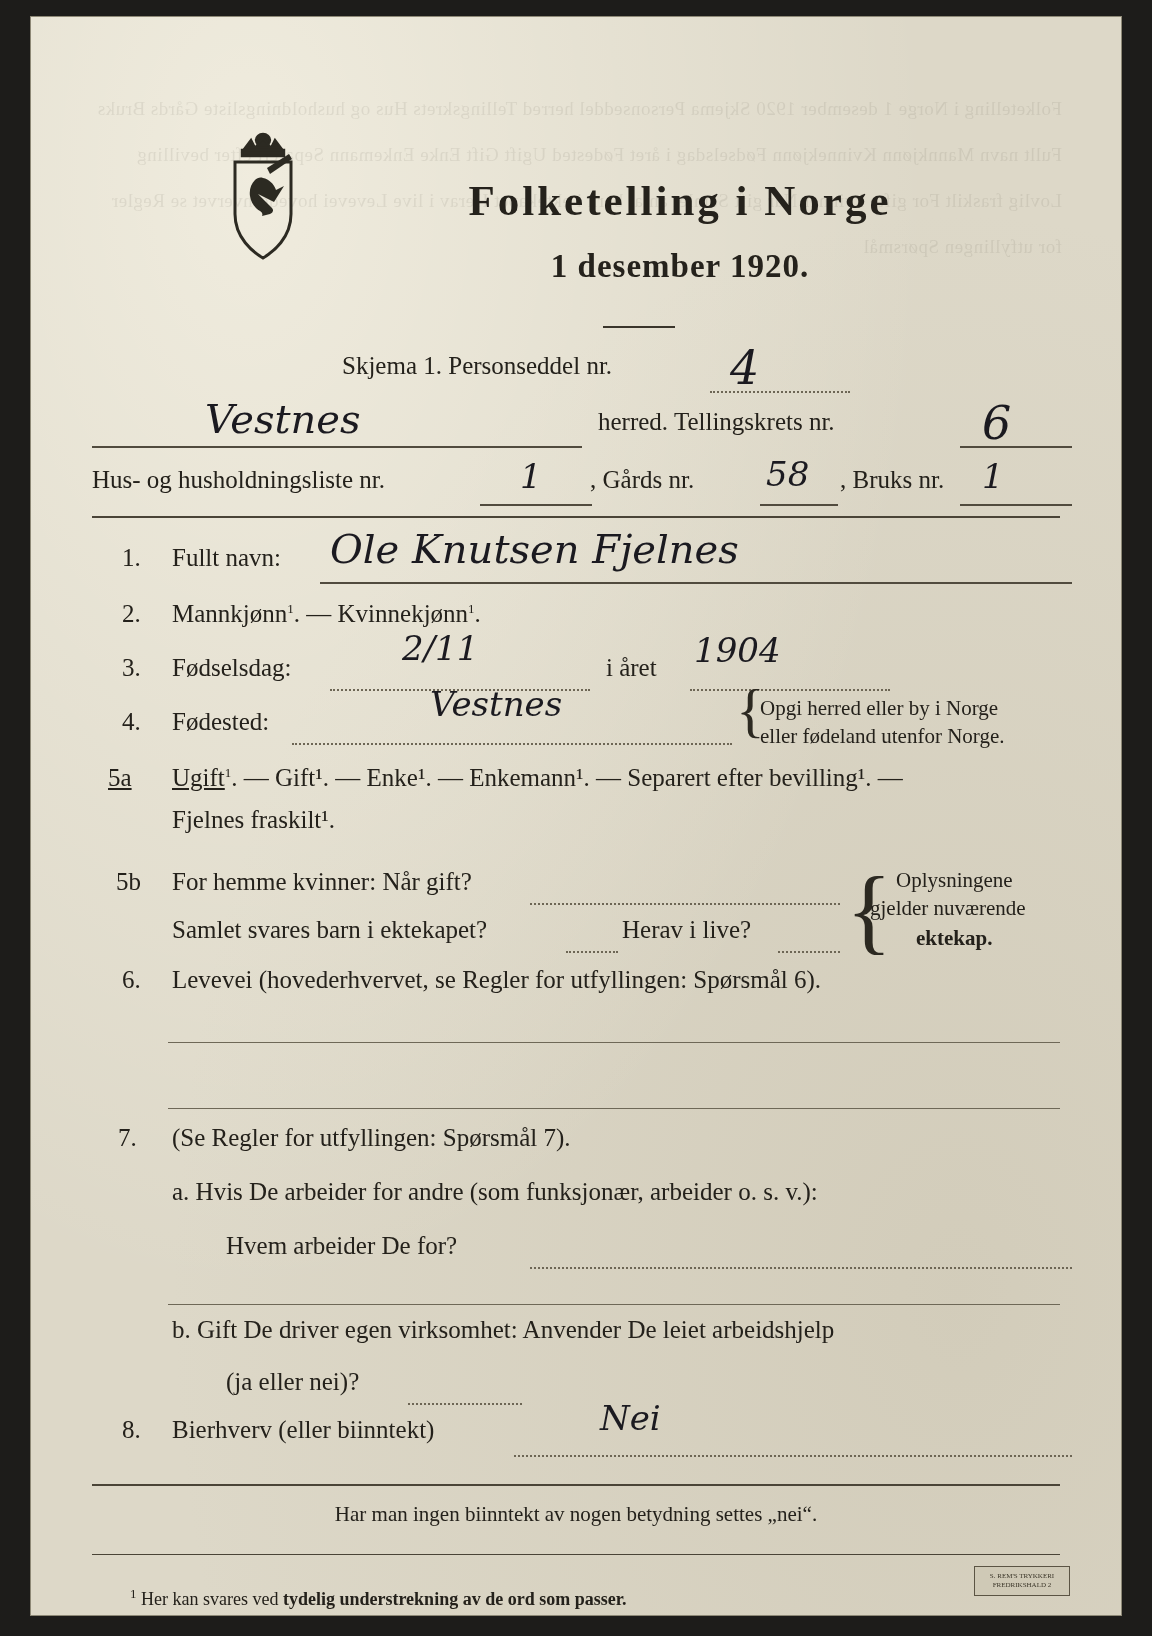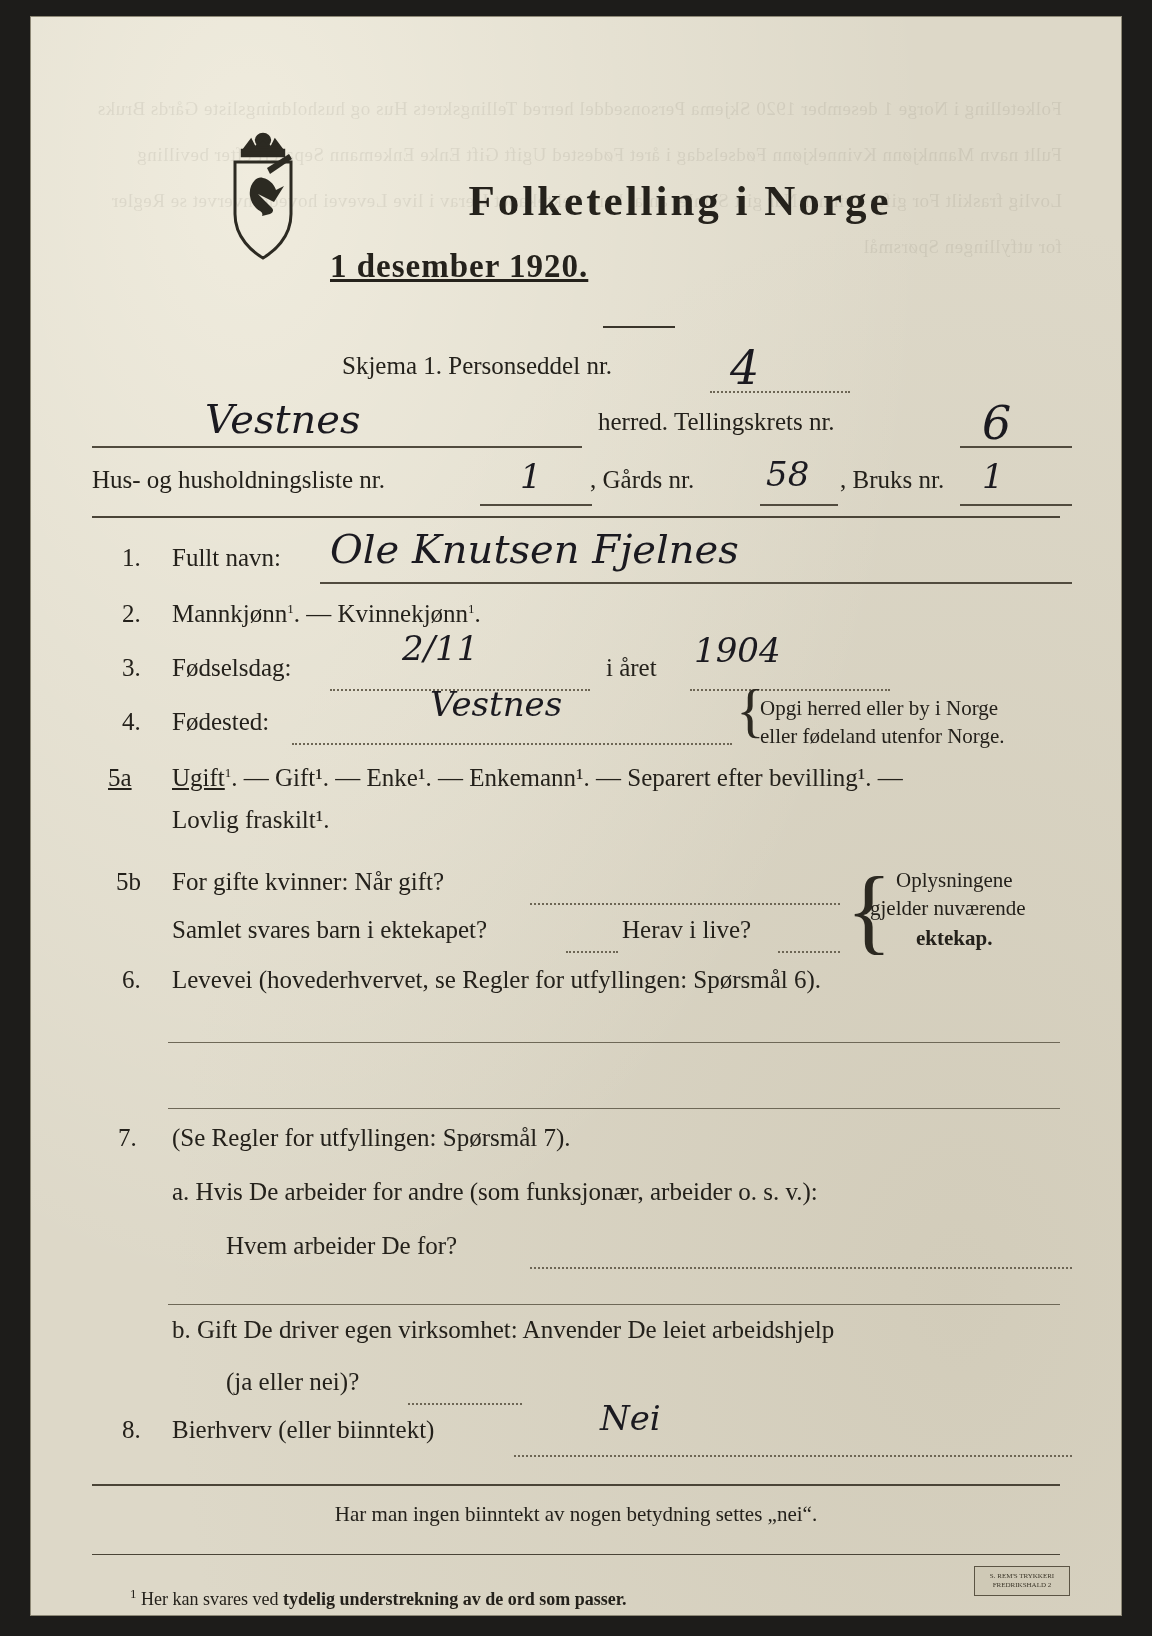--- a/index.html
+++ b/index.html
@@ -68,25 +68,25 @@
     font-size: 43px;
     letter-spacing: 3px;
     font-weight: 700;
     color: #25221c;
   }
   .title-sub {
     position: absolute;
     left: 300px;
     top: 232px;
     width: 700px;
+    text-align: center;
     font-size: 33px;
     font-weight: 700;
     letter-spacing: 1px;
     color: #25221c;
-    text-decoration: underline;
   }
   .rule-short {
     position: absolute;
     left: 573px;
     top: 310px;
     width: 72px;
     height: 2px;
     background: #3a352b;
   }
   
@@ -247,24 +247,24 @@
     <div class="lbl" style="left:92px; top:692px;">4.</div>
     <div class="lbl" style="left:142px; top:692px;">Fødested:</div>
     <div class="dots" style="left:262px; top:726px; width:440px;"></div>
     <div class="hand h-med" style="left:400px; top:668px;">Vestnes</div>
     <div class="brace" style="left:706px; top:664px;">{</div>
     <div class="lbl sm" style="left:730px; top:680px;">Opgi herred eller by i Norge</div>
     <div class="lbl sm" style="left:730px; top:708px;">eller fødeland utenfor Norge.</div>
 
     <div class="lbl" style="left:78px; top:748px;text-decoration:underline;">5a</div>
     <div class="lbl" style="left:142px; top:748px;"><span class="underline">Ugift</span><span class="sup">1</span><span>.  —  Gift¹.  —  Enke¹.  —  Enkemann¹.  —  Separert efter bevilling¹.  —</span></div>
-    <div class="lbl" style="left:142px; top:790px;">Lovlig fraskilt¹.</div>
+    <div class="lbl" style="left:142px; top:790px;">Fjelnes fraskilt¹.</div>
 
     <div class="lbl" style="left:86px; top:852px;">5b</div>
-    <div class="lbl" style="left:142px; top:852px;">For gifte kvinner:  Når gift?</div>
+    <div class="lbl" style="left:142px; top:852px;">For hemme kvinner:  Når gift?</div>
     <div class="dots" style="left:500px; top:886px; width:310px;"></div>
     <div class="lbl" style="left:142px; top:900px;">Samlet svares barn i ektekapet?</div>
     <div class="dots" style="left:536px; top:934px; width:52px;"></div>
     <div class="lbl" style="left:592px; top:900px;">Herav i live?</div>
     <div class="dots" style="left:748px; top:934px; width:62px;"></div>
 
     <div class="brace" style="left:816px; top:846px; font-size:96px;">{</div>
     <div class="note" style="left:866px; top:852px;">Oplysningene</div>
     <div class="note" style="left:840px; top:880px;"><span>gjelder nuværende</span></div>
     <div class="note bold" style="left:886px; top:910px;">ektekap.</div>

